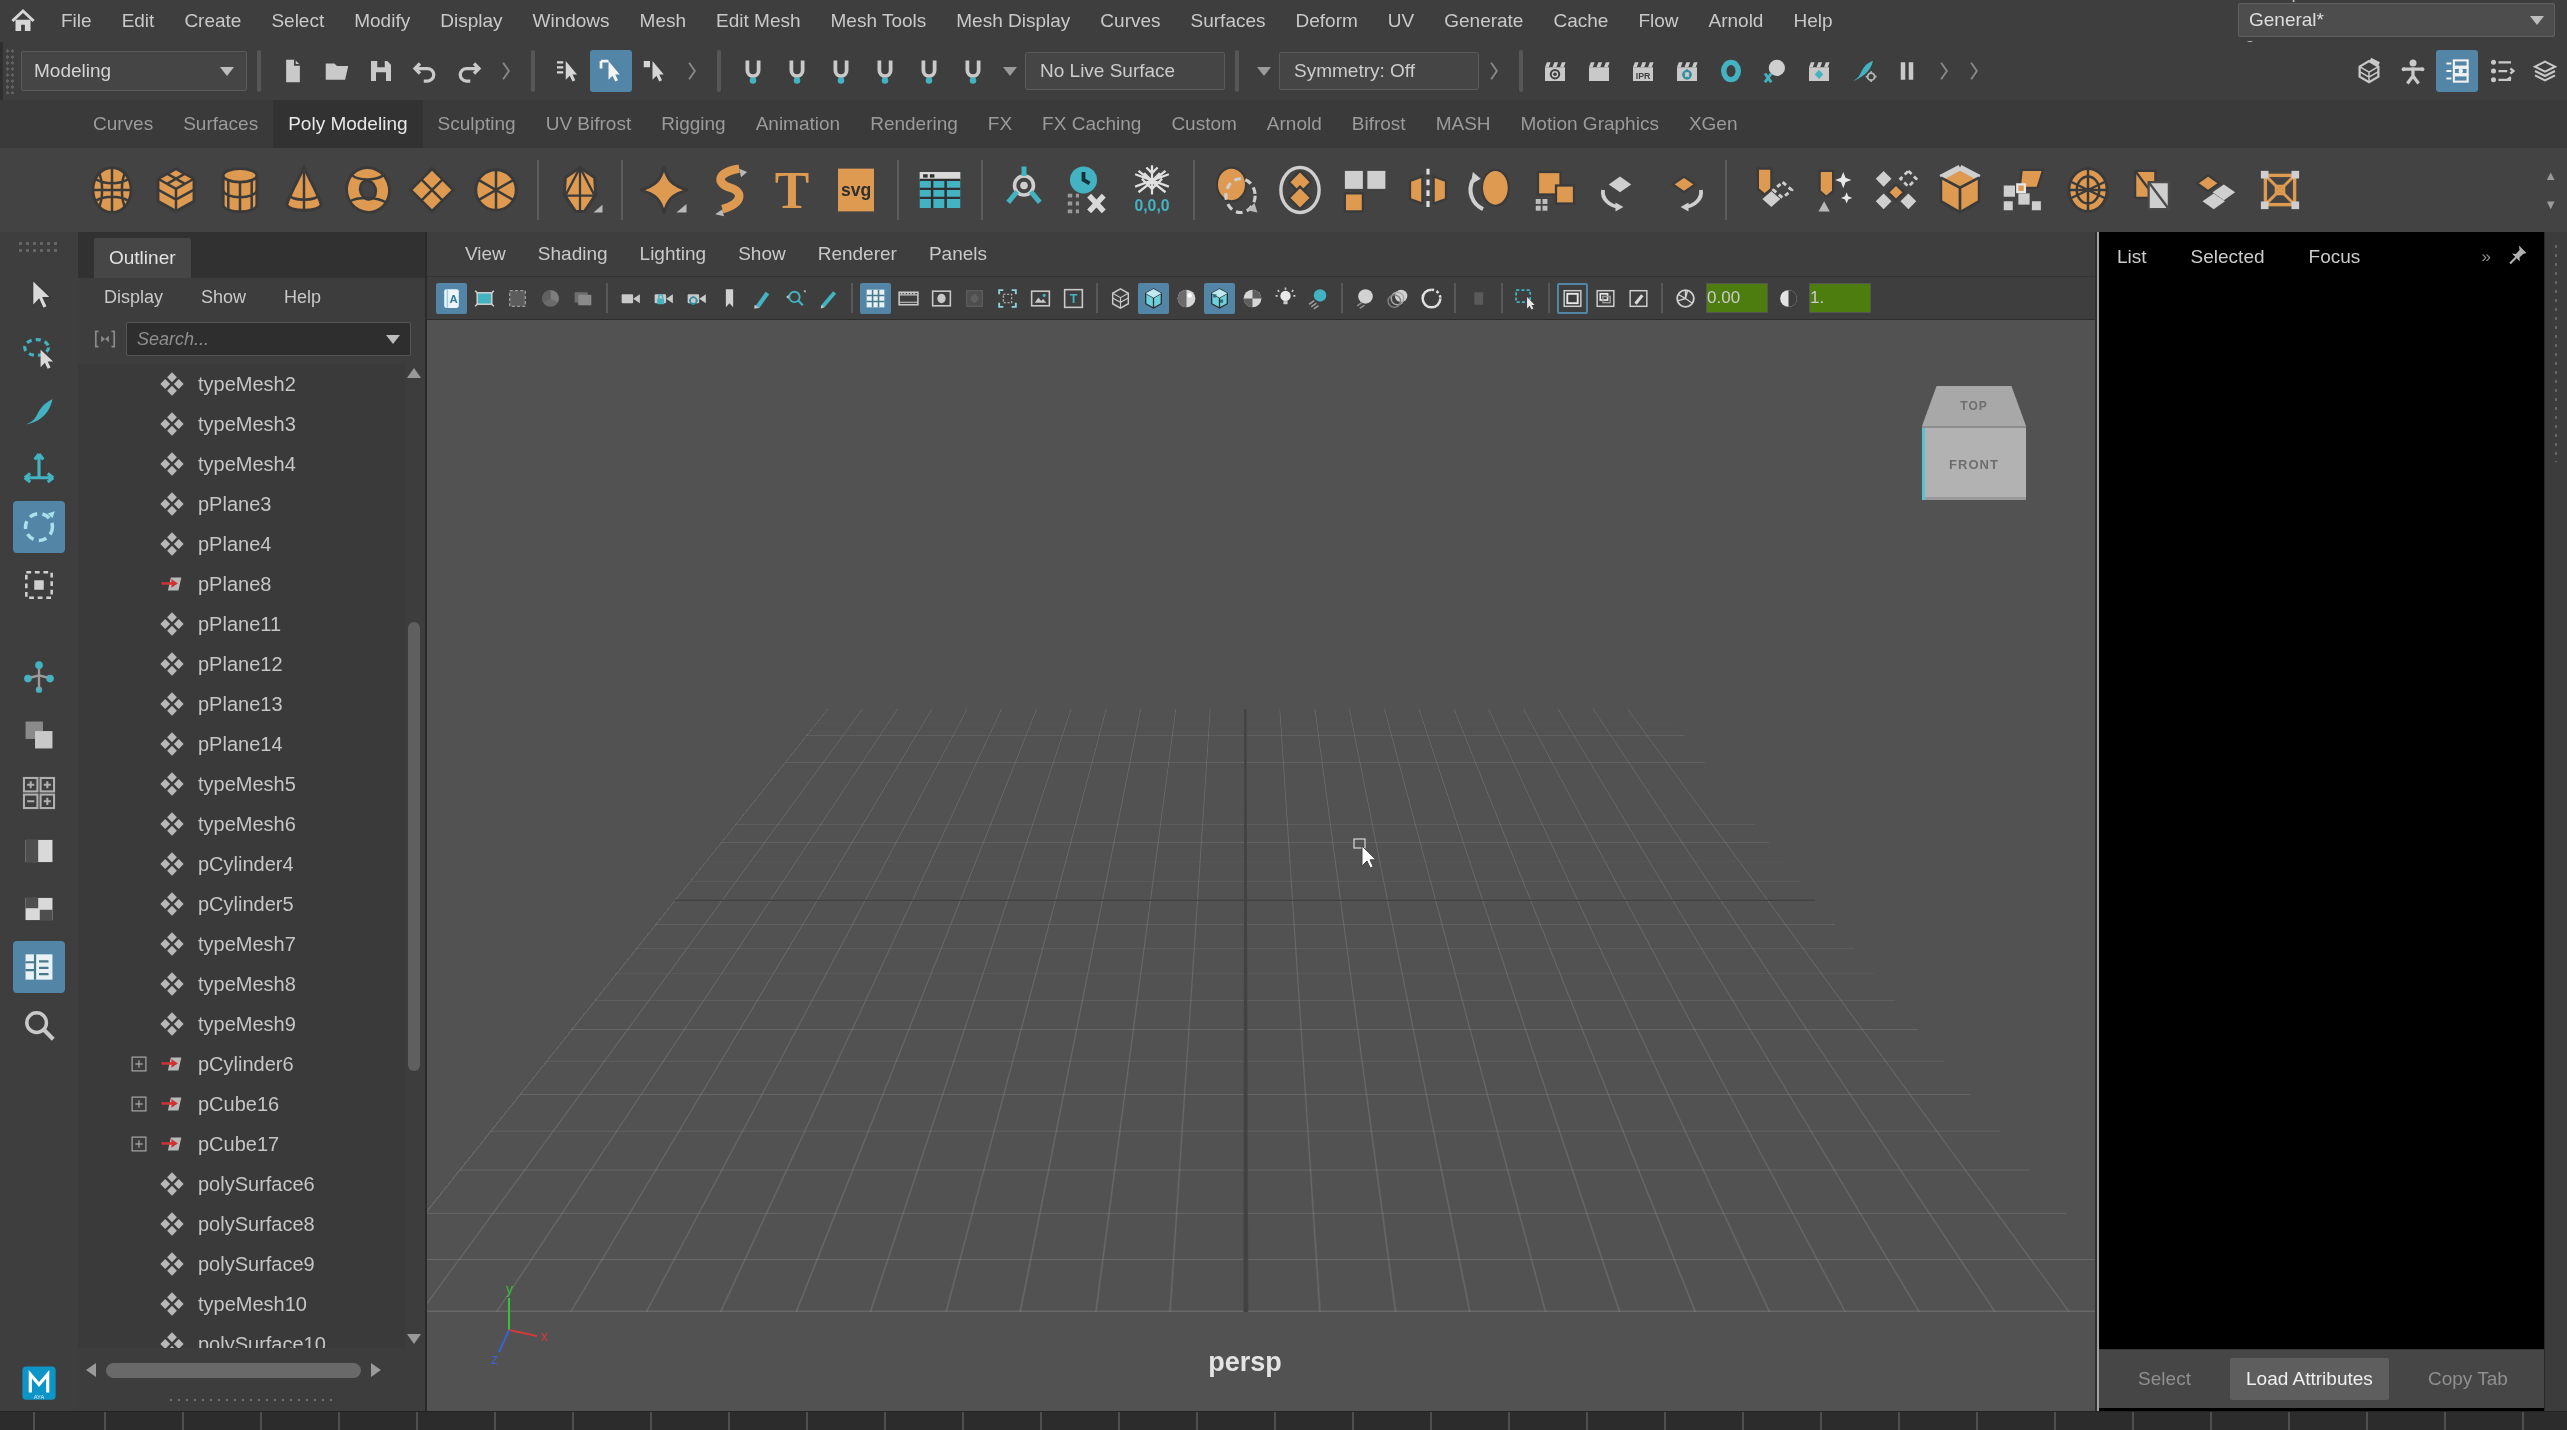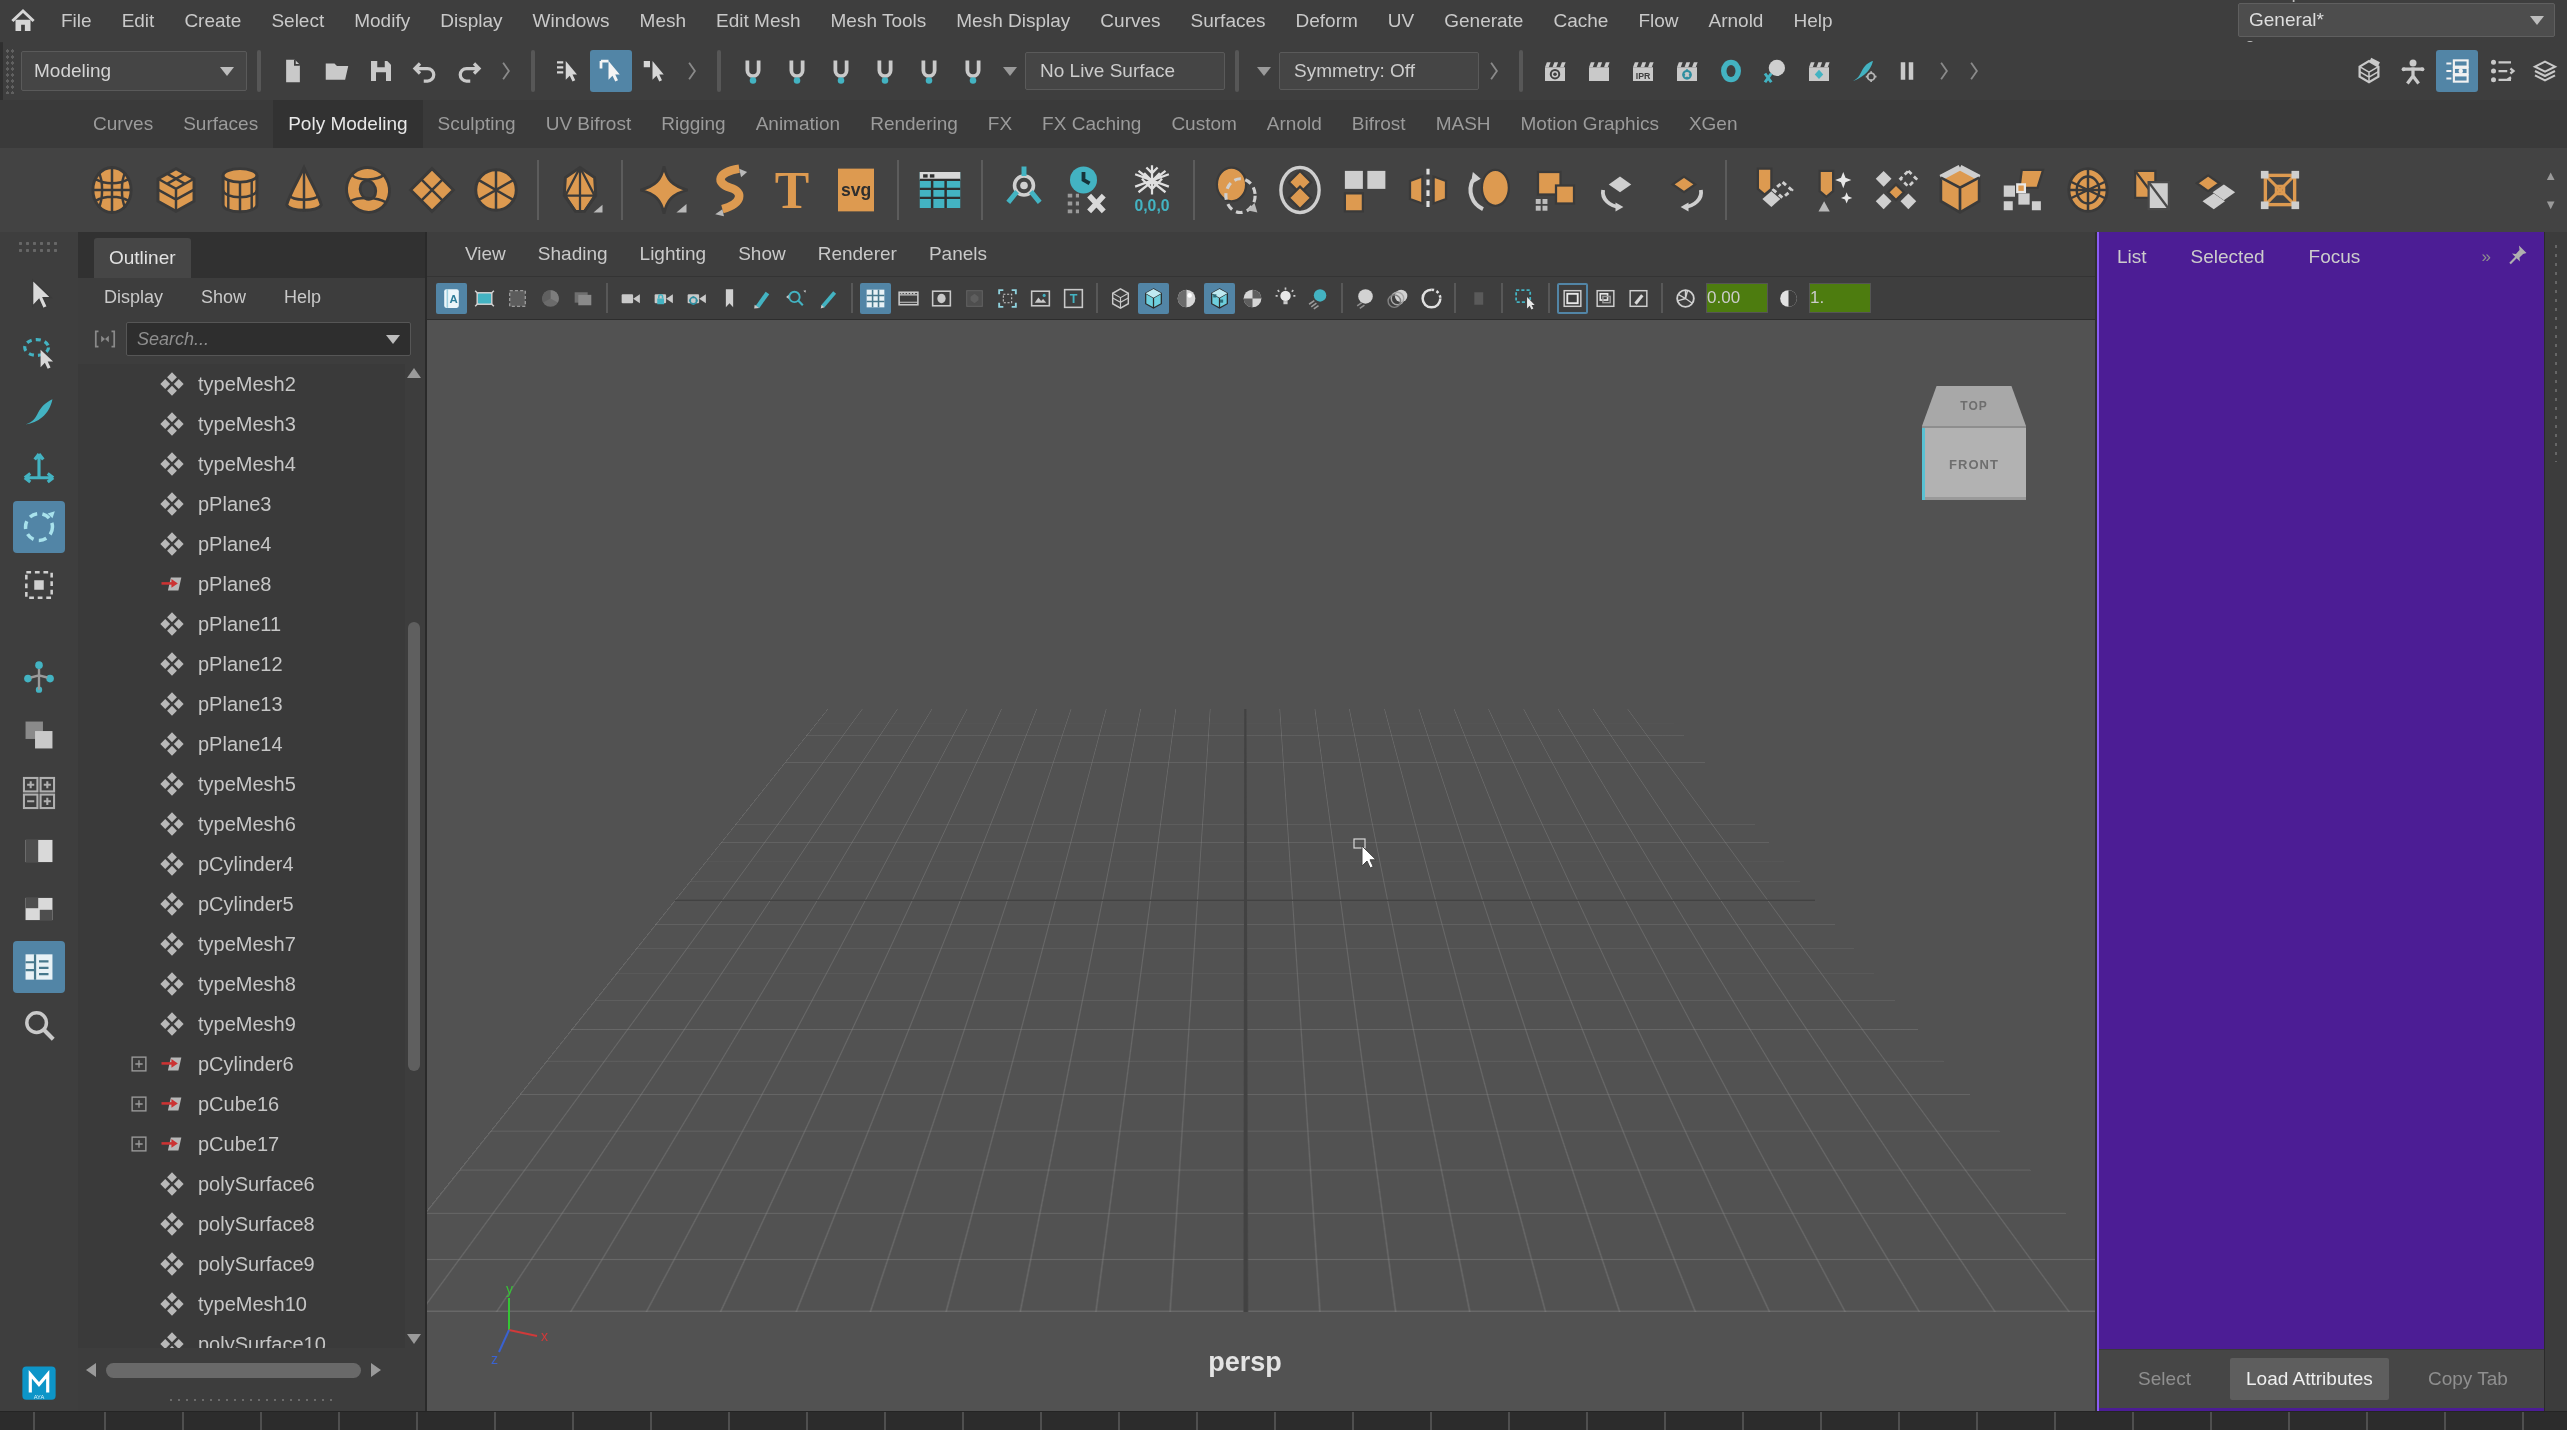--- a/index.html
+++ b/index.html
@@ -95,21 +95,21 @@
       repeating-linear-gradient(90deg,rgba(140,140,140,.38) 0 1px,transparent 1px 47.5px),
       repeating-linear-gradient(0deg,rgba(140,140,140,.38) 0 1px,transparent 1px 47.5px);
     transform:perspective(1400px) rotateX(63deg);}
   .persp-label{position:absolute;left:818px;bottom:34px;transform:translateX(-50%);font-size:27px;font-weight:bold;color:#e4e4e4;}
   .viewcube{position:absolute;left:1495px;top:66px;width:104px;height:118px;}
   .vc-top{width:104px;height:40px;background:#a8a8a8;clip-path:polygon(14% 0,86% 0,100% 100%,0 100%);display:flex;align-items:center;justify-content:center;font-size:12px;font-weight:bold;color:#6e6e6e;letter-spacing:1px;}
   .vc-front{width:104px;height:72px;background:#b2b2b2;border-top:2px solid #8e8e8e;display:flex;align-items:center;justify-content:center;font-size:13px;font-weight:bold;color:#6e6e6e;letter-spacing:1px;box-shadow:inset 3px 0 0 #59c2d3, inset 0 -3px 0 #9a9a9a;}
   .axis-gizmo{position:absolute;left:48px;bottom:44px;width:80px;height:84px;}
   .cursor{position:absolute;left:926px;top:518px;width:30px;height:34px;}
   
-  .ae{position:absolute;left:2097px;top:232px;width:448px;bottom:18px;background:#4c1d95;border-left:2px solid #8b5cf6;}
+  .ae{position:absolute;left:2097px;top:232px;width:448px;bottom:18px;background:#000000;border-left:2px solid #a3a3a3;}
   .ae-menus{height:50px;display:flex;align-items:center;padding:0 18px;gap:44px;font-size:19px;color:#cccccc;}
   .ae-right{margin-left:auto;display:flex;align-items:center;gap:14px;}
   .ae-more{color:#8f8f8f;font-size:17px;}
   .ae-pin svg{width:24px;height:24px;}
   .ae-msg{position:absolute;left:0;right:0;top:536px;height:112px;overflow:hidden;text-align:center;font-size:20px;font-weight:bold;line-height:31px;color:#b4b4b4;}
   .ae-buttons{position:absolute;left:0;right:0;bottom:4px;height:58px;display:flex;align-items:center;justify-content:space-evenly;background:#464646;border-top:1px solid #3a3a3a;}
   .ae-btn{font-size:19px;color:#8f8f8f;padding:10px 16px;border-radius:2px;}
   .ae-btn.active{background:#5e5e5e;color:#efefef;}
   
   .right-strip{position:absolute;right:0;top:232px;width:22px;bottom:18px;background:#3c3c3c;border-left:1px solid #2b2b2b;}

